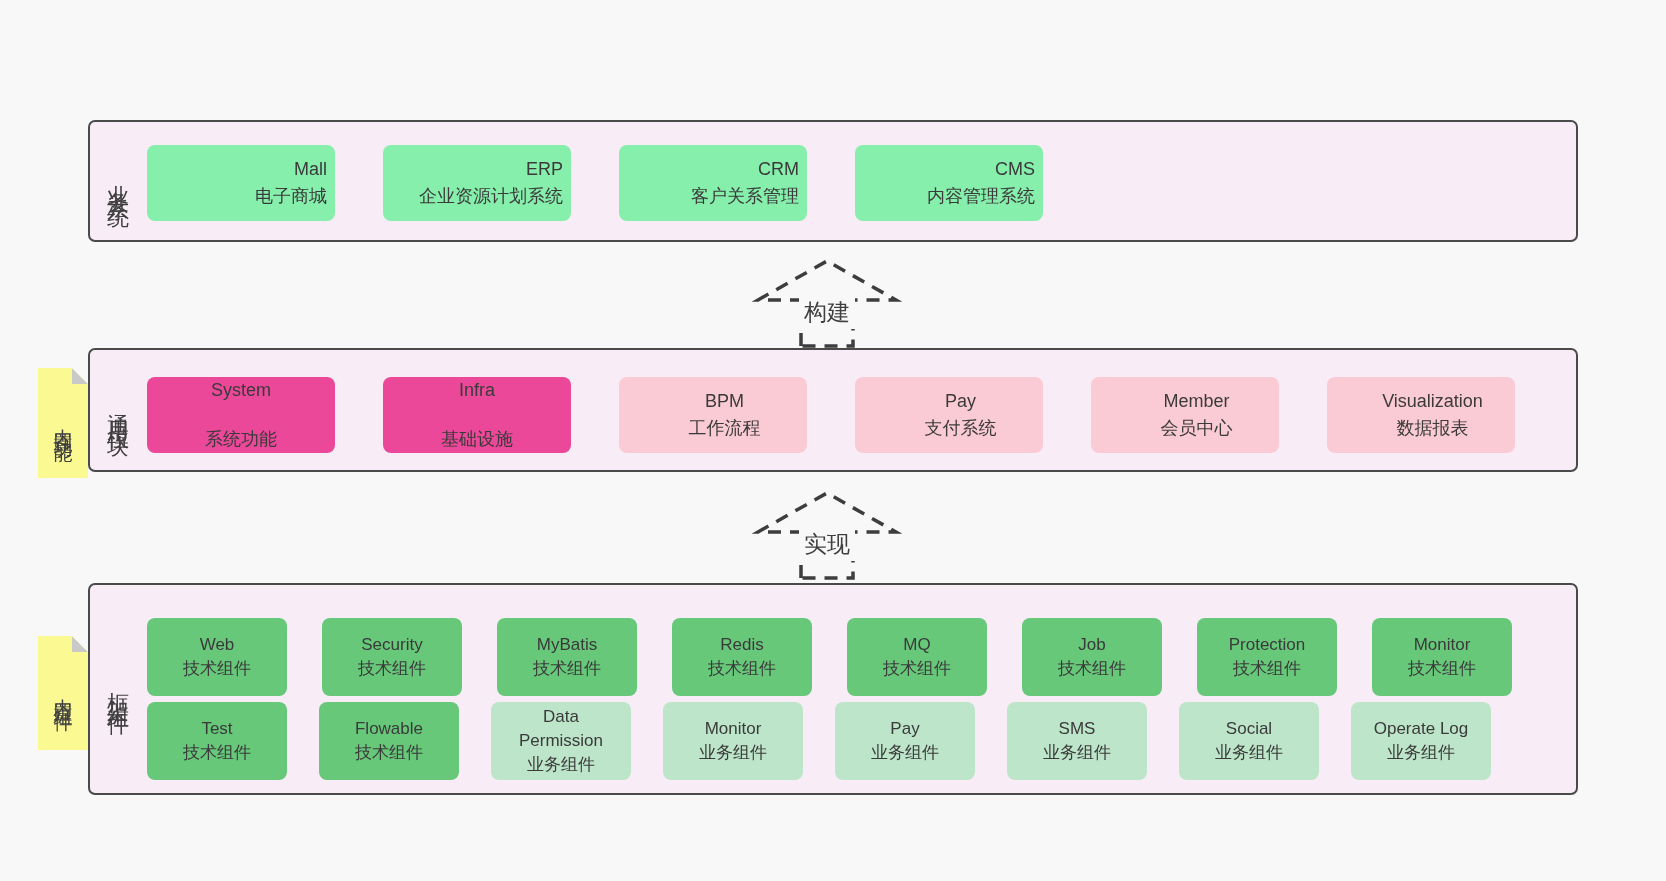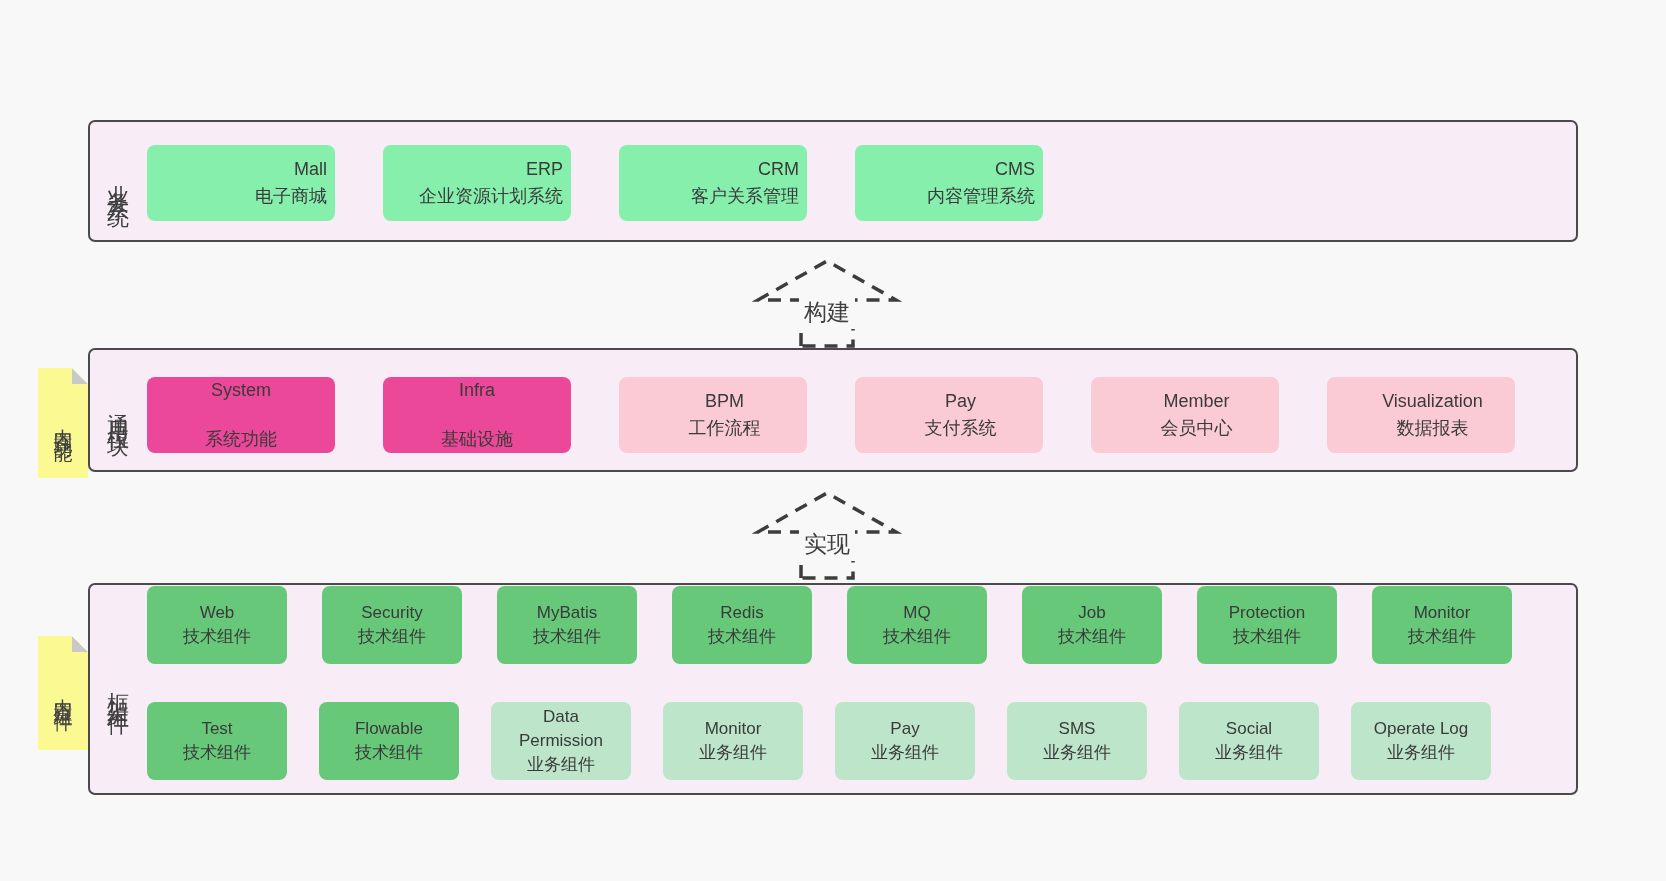--- a/index.html
+++ b/index.html
@@ -30,21 +30,21 @@
     text-align:center;font-size:18px;line-height:1.5;color:#3a3a3a;padding:0 8px;
   }
   .box-lg{width:188px;height:76px;}
   .box-sm{width:140px;height:78px;font-size:17px;line-height:1.42;padding:0 10px;}
   .blue{background:#86efac;align-items:flex-end;}
   .red{background:#ec4899;justify-content:space-between;}
   .pink{background:#fbcbd5;padding-left:31px;}
   .green{background:#67c87a;}
   .lightgreen{background:#bde5c9;}
   .row-grid{position:absolute;left:57px;display:flex;gap:35px;}
-  .row-grid.r1{top:1px;}
+  .row-grid.r1{top:33px;}
   .row-grid.r2{top:117px;gap:32px;}
   .arrow{
     position:absolute;width:150px;height:92px;left:752px;
   }
   .arrow-1{top:256px;}
   .arrow-2{top:488px;}
   .arrow svg{position:absolute;left:0;top:0;}
   .arrow-label{
     position:absolute;left:50%;top:40px;transform:translateX(-50%);
     background:#f8f8f8;padding:1px 5px;font-size:23px;color:#3f3f3f;white-space:nowrap;

